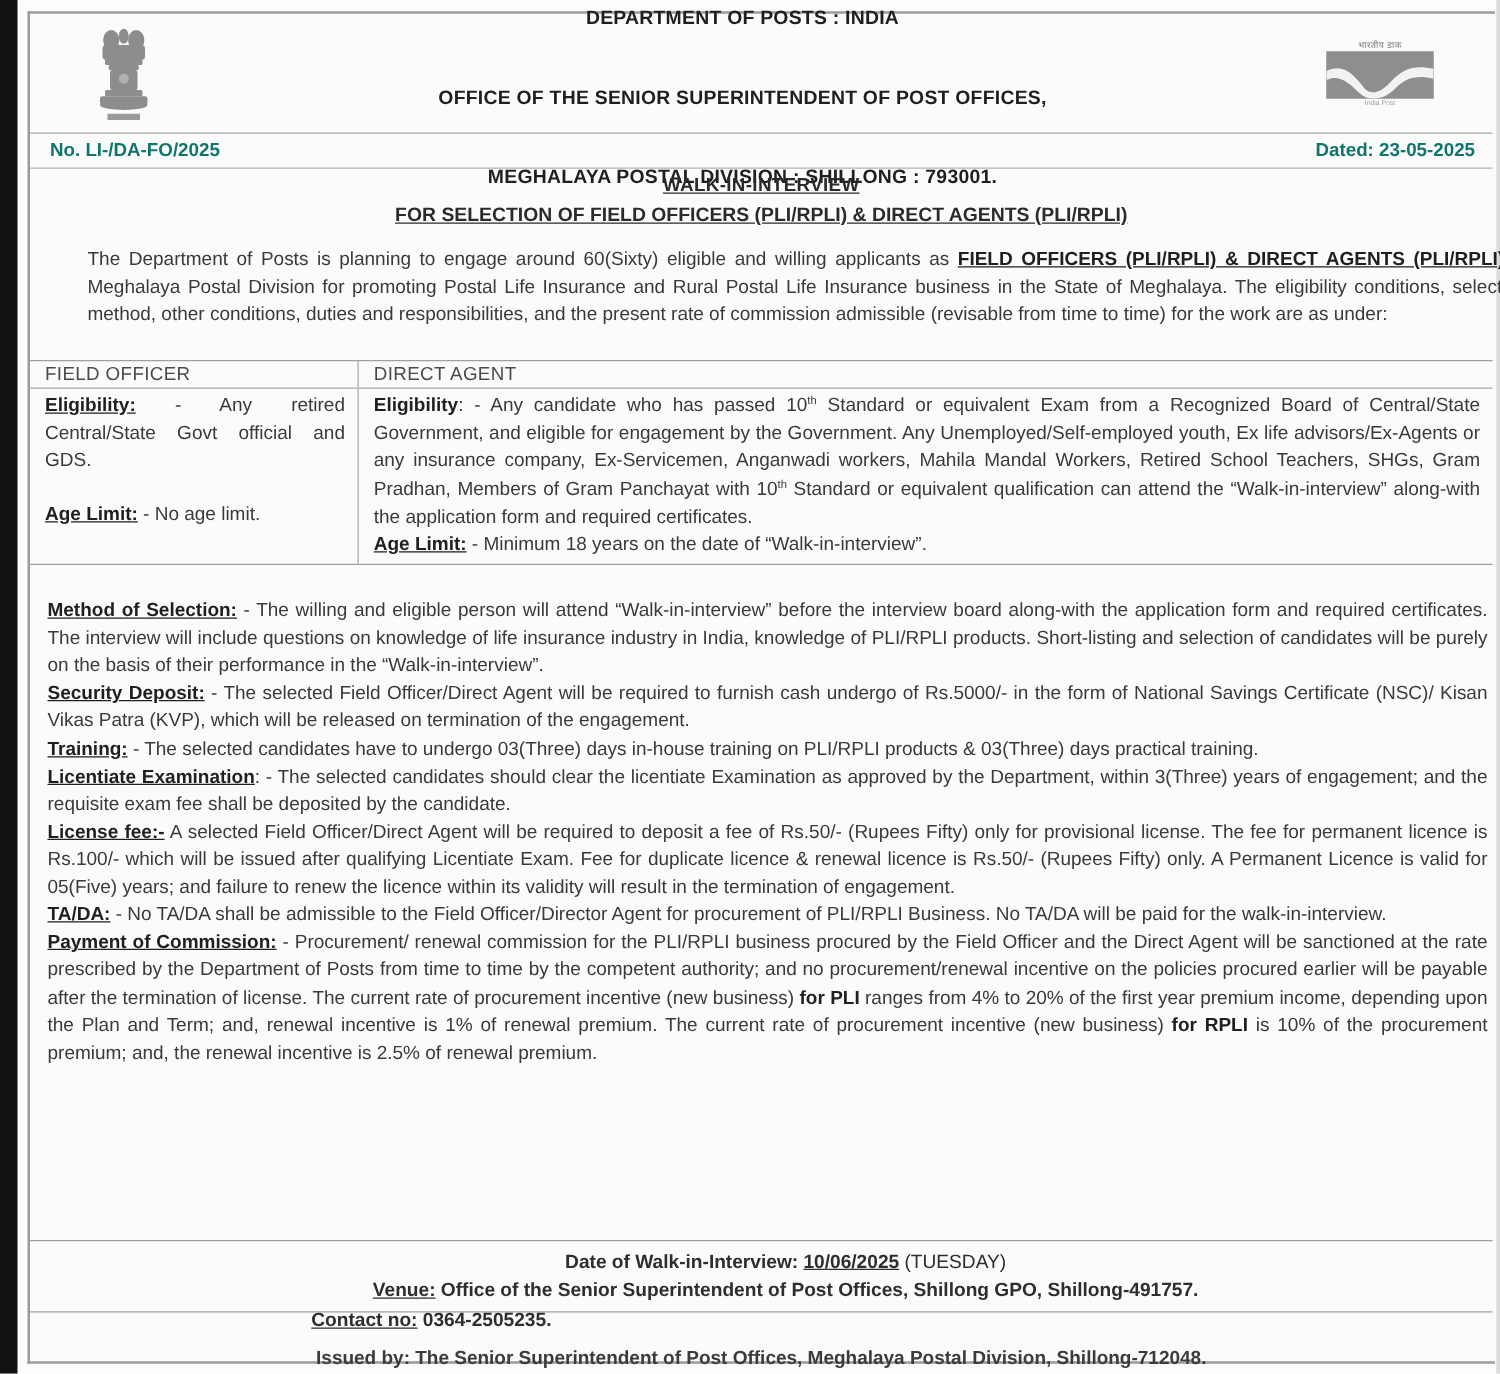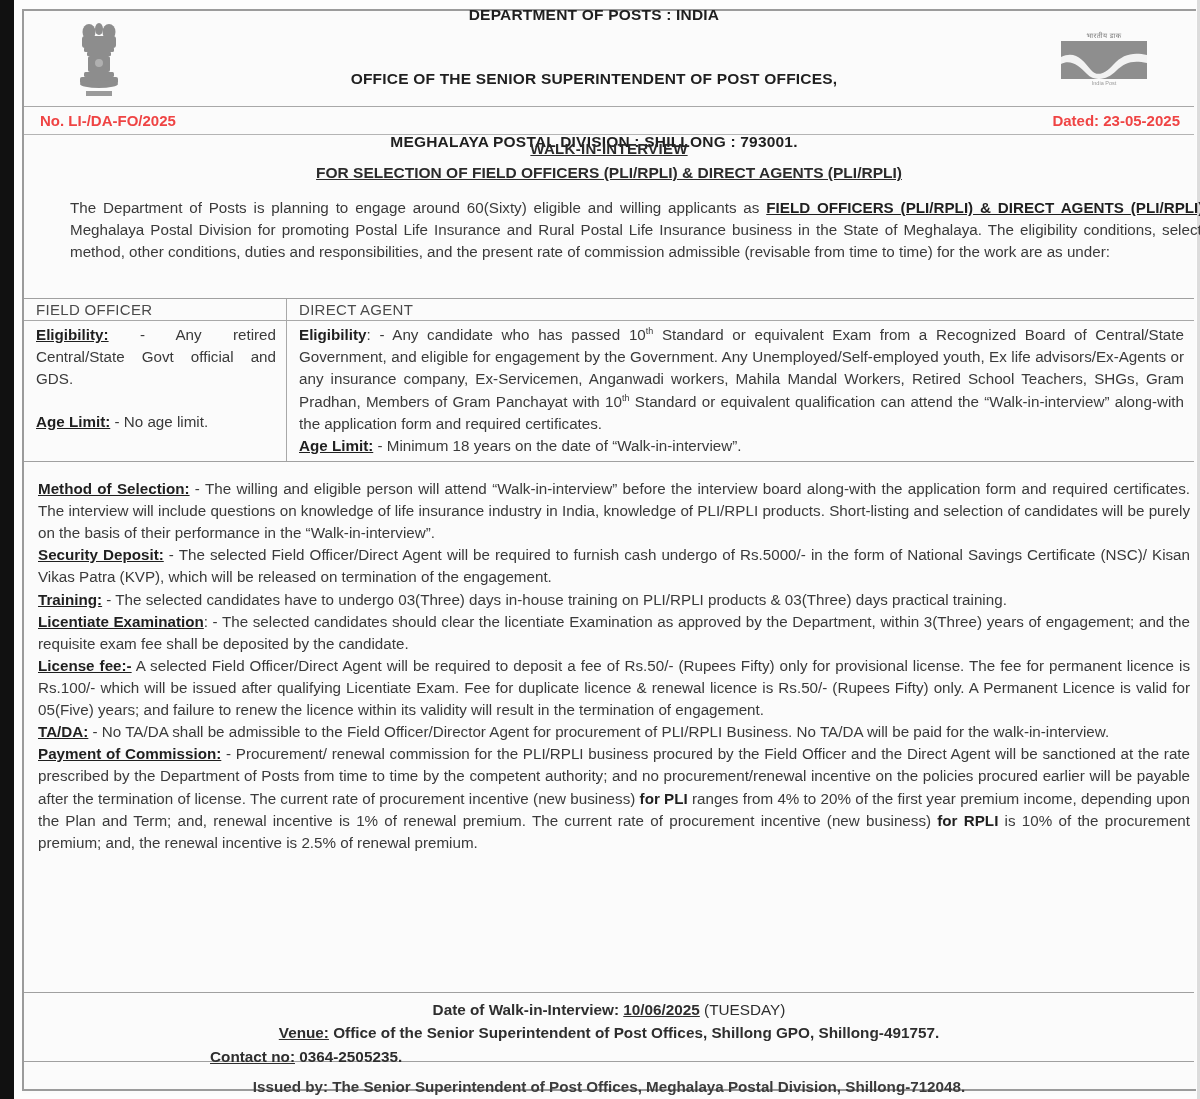--- a/index.html
+++ b/index.html
@@ -131,21 +131,21 @@
     width: 1170px;
     height: 28px;
     display: flex;
     align-items: center;
     justify-content: space-between;
     padding: 0 14px 0 16px;
     box-sizing: border-box;
     border-bottom: 1.5px solid #b4b4b4;
     font-size: 15px;
     font-weight: bold;
-    color: #ef4444;
+    color: #0f766e;
   }
 
   
   .titles {
     position: absolute;
     left: 24px;
     top: 140px;
     width: 1170px;
     text-align: center;
   }
@@ -180,21 +180,20 @@
 
   
   .tbl {
     position: absolute;
     left: 24px;
     top: 288px;
     width: 1170px;
     border-top: 1.3px solid #a0a0a0;
     border-bottom: 1.3px solid #a0a0a0;
     box-sizing: border-box;
-    margin-top: 10px;
   }
   .tbl-head {
     display: flex;
     border-bottom: 1.3px solid #a8a8a8;
   }
   .tbl-body { display: flex; }
   .col-left {
     width: 263px;
     box-sizing: border-box;
     border-right: 1.3px solid #a8a8a8;
@@ -237,25 +236,26 @@
     color: #3a3a3a;
   }
   .bodyblock p { margin: 0; }
 
   
   .footer-box {
     position: absolute;
     left: 24px;
     top: 992px;
     width: 1170px;
-    height: 70px;
+    height: 58px;
     box-sizing: border-box;
     border-top: 1.4px solid #a0a0a0;
     border-bottom: 1.4px solid #a0a0a0;
     padding-top: 5px;
+    padding-left: 39px;
   }
   .fline {
     font-size: 15.3px;
     font-weight: bold;
     color: #2e2e2e;
     line-height: 1.52;
   }
   .f1 { text-align: center; }
   .f2 { text-align: center; }
   .f3 { padding-left: 186px; }

